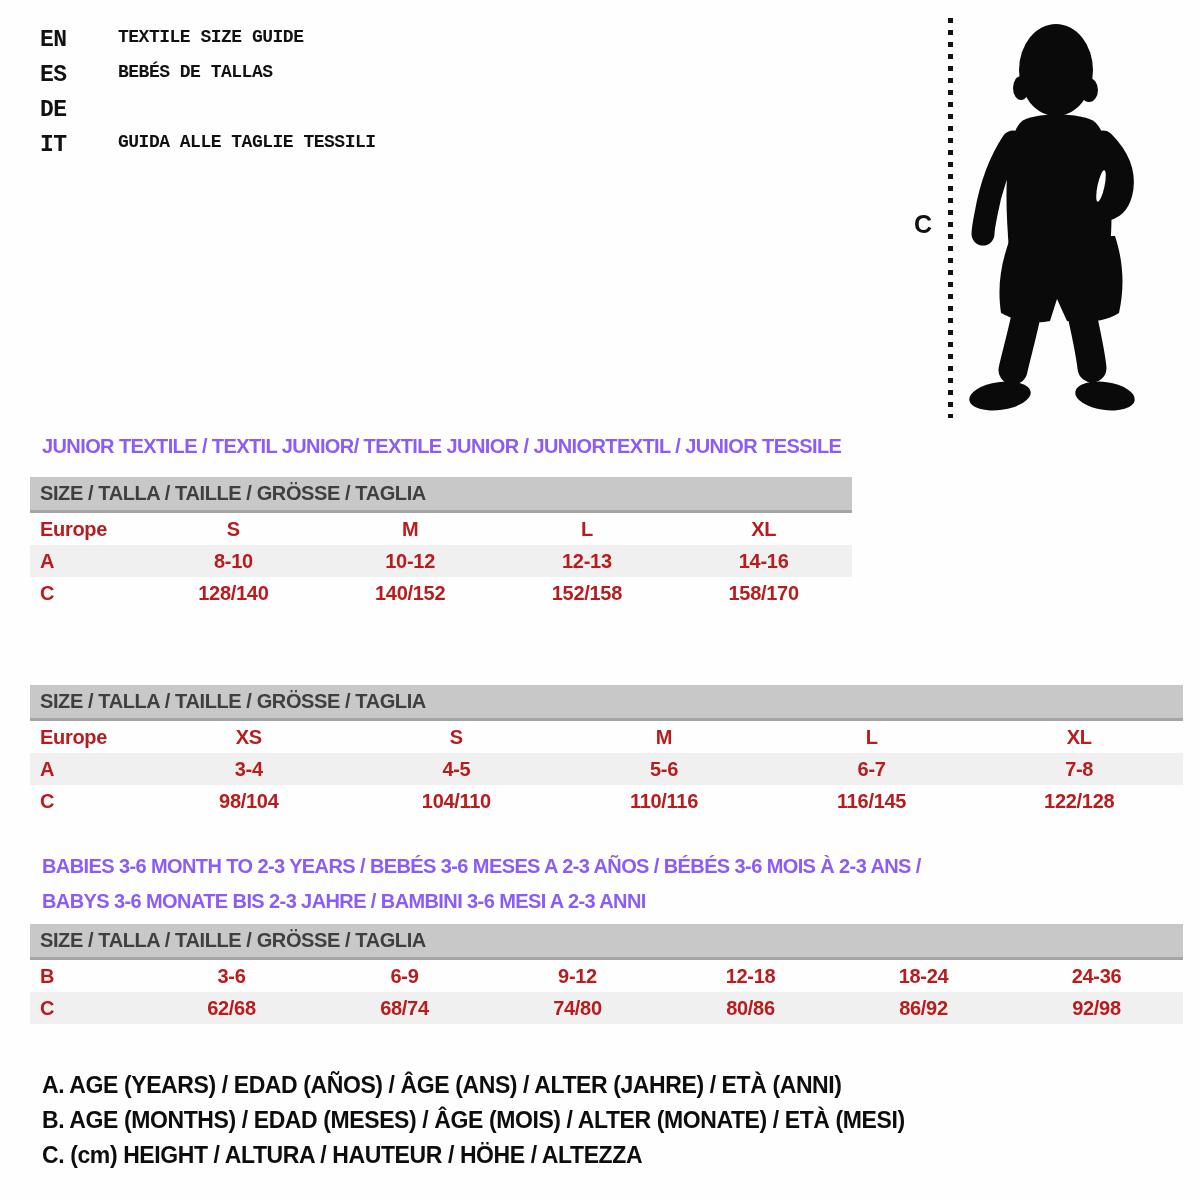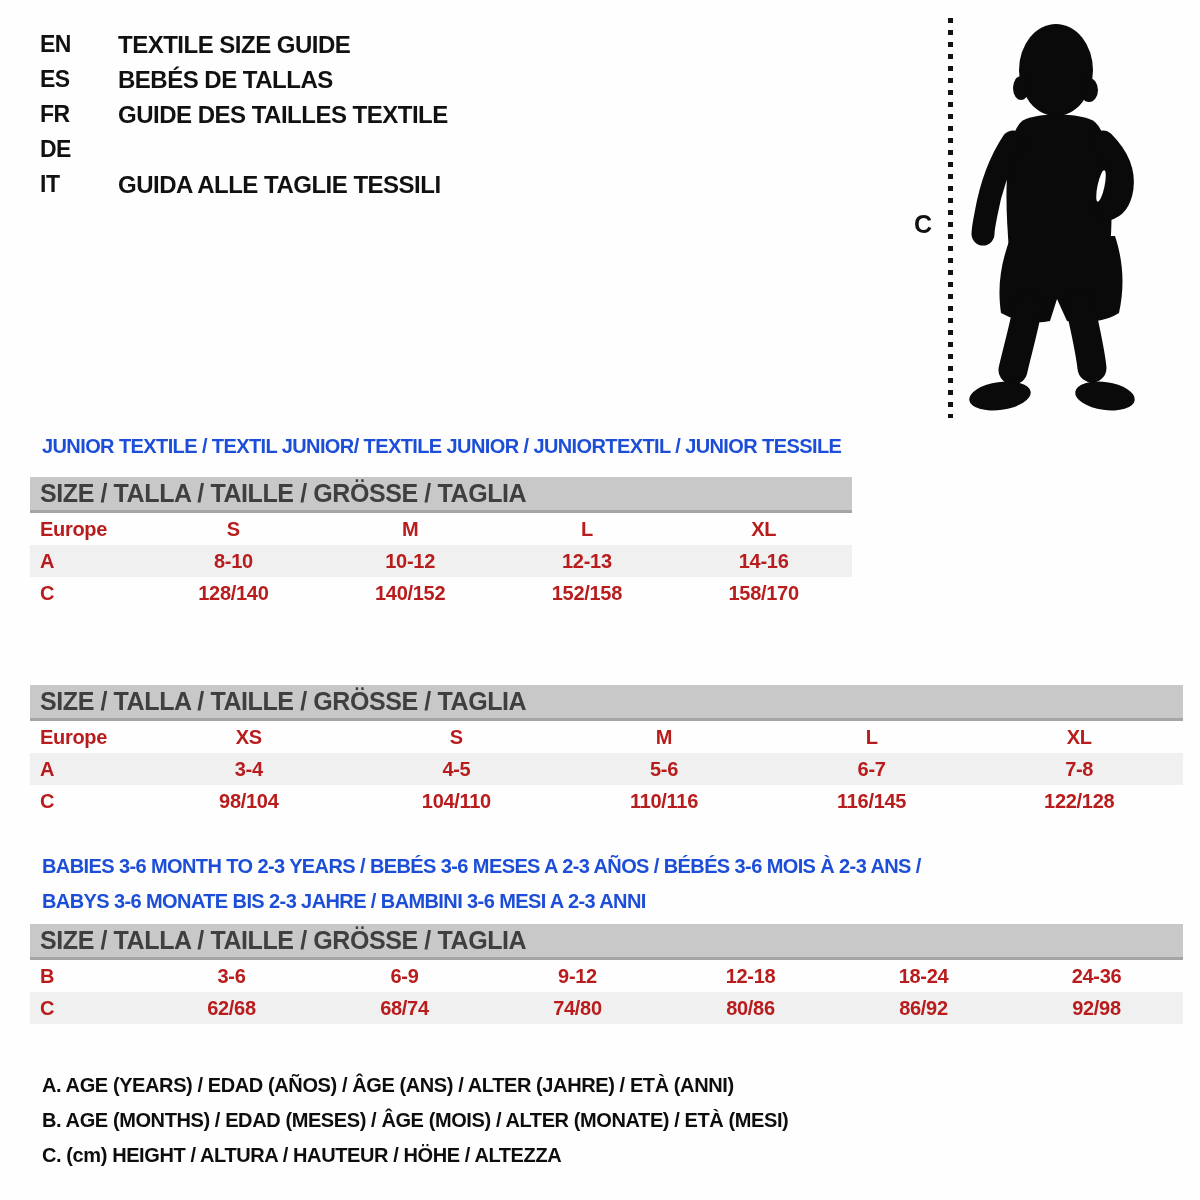--- a/index.html
+++ b/index.html
@@ -1,77 +1,73 @@
 <!DOCTYPE html>
 <html><head>
 <meta charset="utf-8">
 <style>
   html,body{margin:0;padding:0;background:#ffffff;}
   .page{position:relative;width:1200px;height:1200px;background:#fefefe;overflow:hidden;
         font-family:"Liberation Sans",sans-serif;color:#111;}
 
   
   .lang-header{position:absolute;left:40px;top:27px;}
-  .lang-row{height:35px;display:flex;align-items:center;}
+  .lang-row{height:35px;display:flex;align-items:flex-start;font-family:Liberation Mono, monospace;}
   .lang-code{width:78px;font-size:23px;font-weight:700;letter-spacing:-0.5px;}
-  .lang-title{font-size:24px;font-weight:700;letter-spacing:-0.5px;white-space:nowrap;}
+  .lang-title{font-size:18px;font-weight:700;letter-spacing:-0.5px;white-space:nowrap;}
 
   
   .figure{position:absolute;left:900px;top:10px;width:280px;height:420px;}
   .c-label{position:absolute;left:14px;top:200px;font-size:25px;font-weight:700;}
   .dash-line{position:absolute;left:48px;top:8px;width:5px;height:400px;
              background:repeating-linear-gradient(to bottom,#121212 0 5px,transparent 5px 12px);}
   svg.toddler{position:absolute;left:55px;top:8px;width:195px;height:400px;}
 
   
   .sec-heading{position:absolute;left:42px;font-size:20px;font-weight:700;letter-spacing:-0.6px;
-               color:#1d4ed8;white-space:nowrap;}
+               color:#8b5cf6;white-space:nowrap;}
   .h-junior{top:435px;}
   .h-children{top:646px;}
   .h-babies{top:849px;line-height:35px;}
   .sub-sm{font-size:13px;vertical-align:-4px;letter-spacing:0;}
 
   
   .table{position:absolute;left:30px;}
   .pos-junior{top:477px;width:822px;}
   .pos-children{top:685px;width:1153px;}
   .pos-babies{top:924px;width:1153px;}
   .bar{height:33px;line-height:33px;background:#c8c8c8;border-bottom:3px solid #a5a5a5;
-       padding-left:10px;font-size:25px;font-weight:700;color:#3f3f3f;letter-spacing:-0.4px;}
+       padding-left:10px;font-size:20px;font-weight:700;color:#3f3f3f;letter-spacing:-0.4px;}
   .trow{display:grid;align-items:center;height:32px;font-size:20px;font-weight:700;
         letter-spacing:-0.3px;color:#b91c1c;}
   .t4 .trow{grid-template-columns:115px repeat(4,1fr);}
   .t5 .trow{grid-template-columns:115px repeat(5,1fr);}
   .t6 .trow{grid-template-columns:115px repeat(6,1fr);}
   .trow.shaded{background:#f0f0f0;}
   .tlabel{padding-left:10px;text-align:left;}
   .tcell{text-align:center;}
 
   
   .footnotes{position:absolute;left:42px;top:1068px;}
-  .footnote{height:35px;display:flex;align-items:center;font-size:20px;font-weight:700;
+  .footnote{height:35px;display:flex;align-items:center;font-size:23px;font-weight:700;
             letter-spacing:-0.4px;white-space:nowrap;color:#0d0d0d;}
 </style>
 </head>
 <body>
 
 <div class="page">
 
   <div class="lang-header">
     <div class="lang-row">
       <span class="lang-code">EN</span>
       <span class="lang-title">TEXTILE SIZE GUIDE</span>
     </div>
     <div class="lang-row">
       <span class="lang-code">ES</span>
       <span class="lang-title">BEBÉS DE TALLAS</span>
-    </div>
-    <div class="lang-row">
-      <span class="lang-code">FR</span>
-      <span class="lang-title">GUIDE DES TAILLES TEXTILE</span>
     </div>
     <div class="lang-row">
       <span class="lang-code">DE</span>
     </div>
     <div class="lang-row">
       <span class="lang-code">IT</span>
       <span class="lang-title">GUIDA ALLE TAGLIE TESSILI</span>
     </div>
   </div>
 

